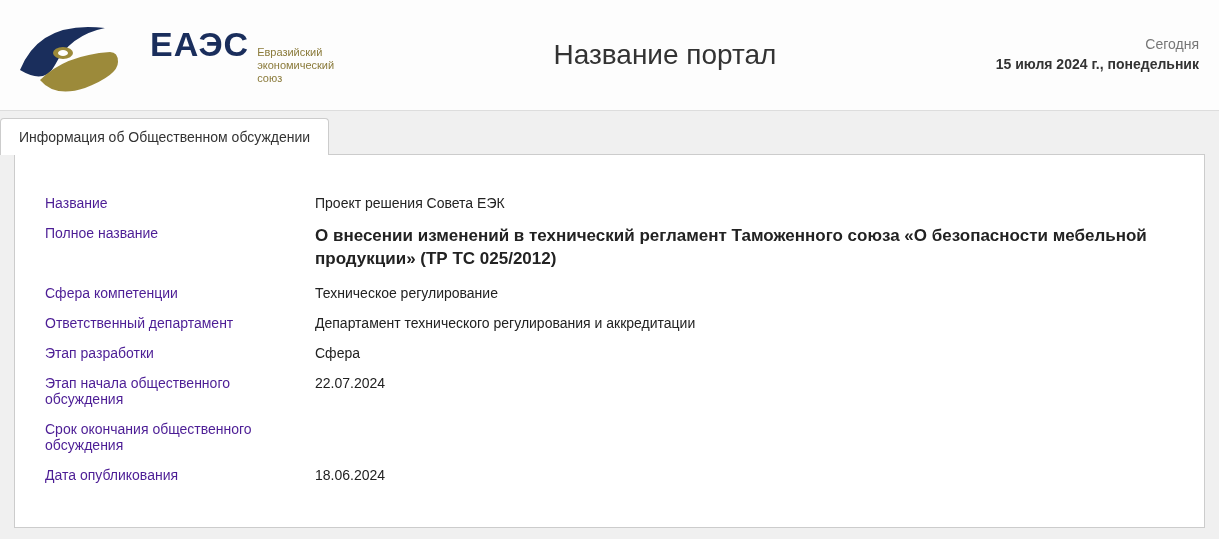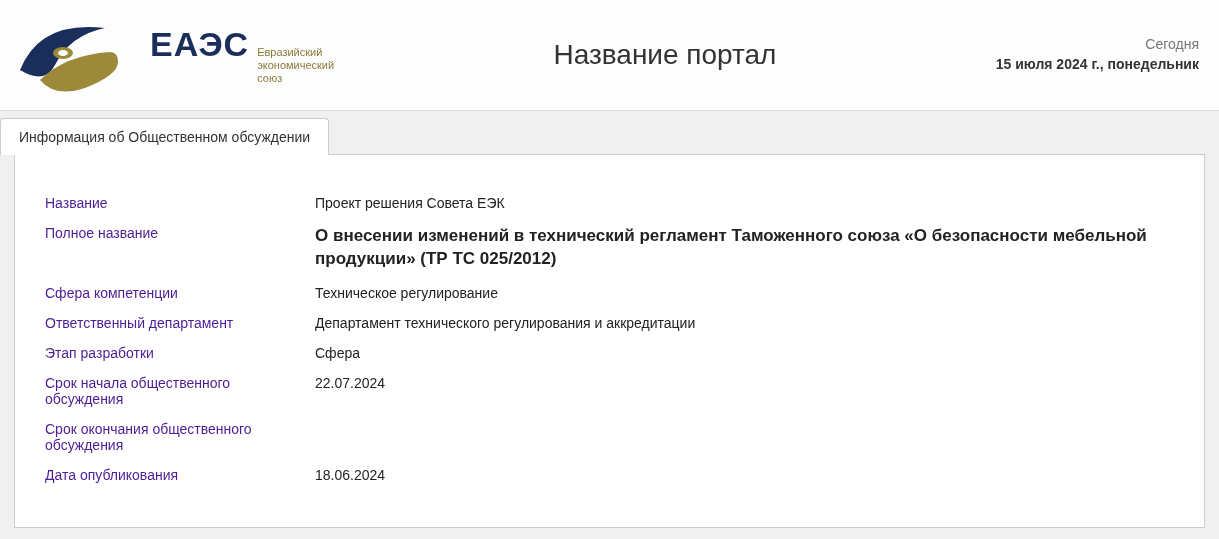--- a/index.html
+++ b/index.html
@@ -157,21 +157,21 @@
       </div>
       <div class="info-row">
         <div class="info-label">Ответственный департамент</div>
         <div class="info-value">Департамент технического регулирования и аккредитации</div>
       </div>
       <div class="info-row">
         <div class="info-label">Этап разработки</div>
         <div class="info-value">Сфера</div>
       </div>
       <div class="info-row">
-        <div class="info-label">Срок начала общественного обсуждения</div>
+        <div class="info-label">Этап начала общественного обсуждения</div>
         <div class="info-value">22.07.2024</div>
       </div>
       <div class="info-row">
         <div class="info-label">Срок окончания общественного обсуждения</div>
       </div>
       <div class="info-row">
         <div class="info-label">Дата опубликования</div>
         <div class="info-value">18.06.2024</div>
       </div>
     </div>

